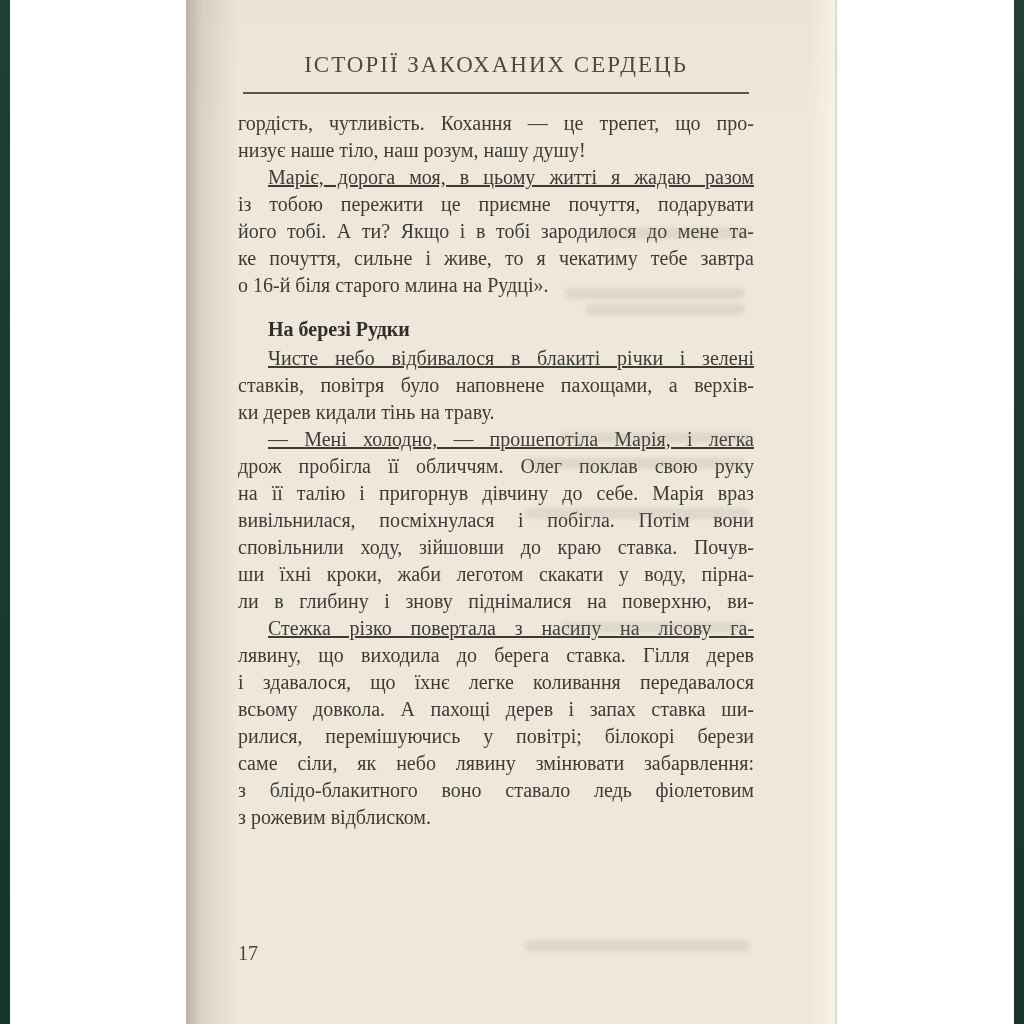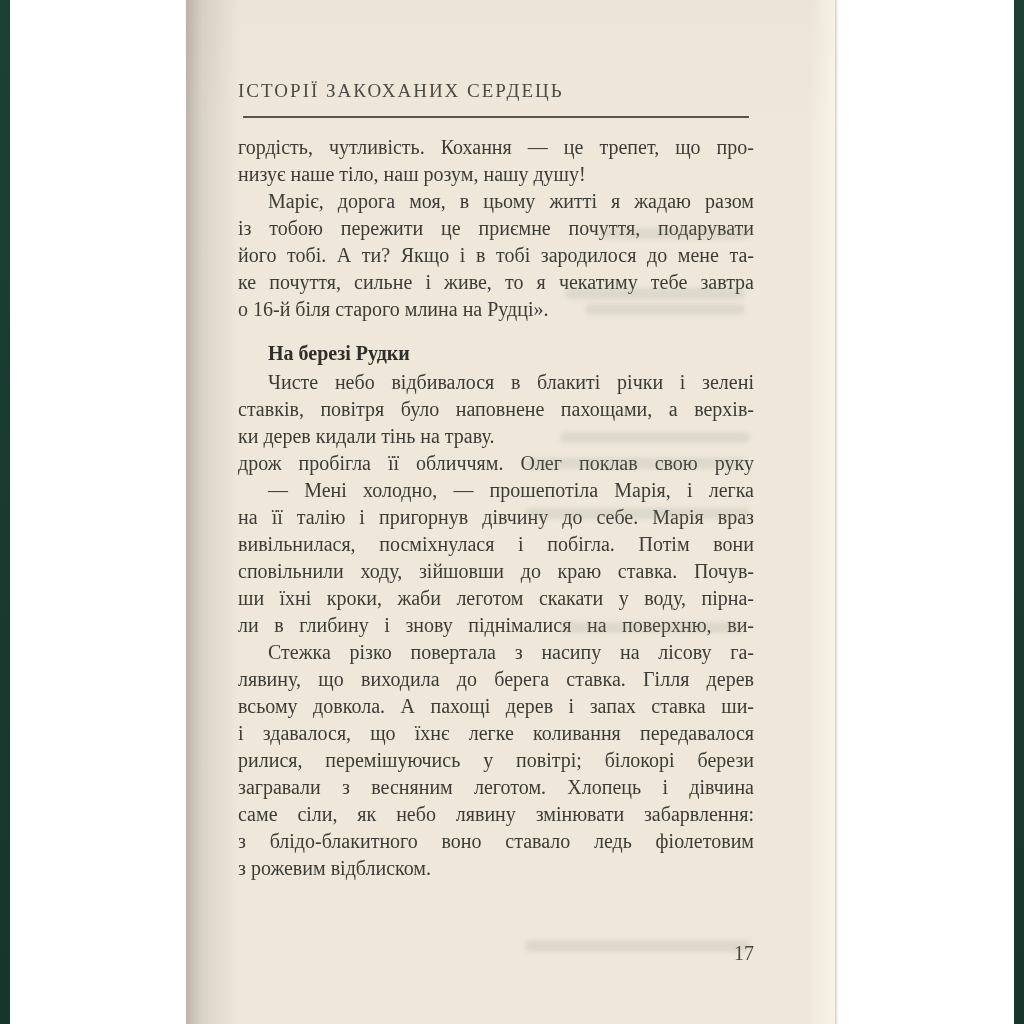--- a/index.html
+++ b/index.html
@@ -38,25 +38,25 @@
     background-color: #efe8da;
     background-image:
       linear-gradient(90deg, rgba(104, 99, 88, 0.38) 0px, rgba(104, 99, 88, 0.16) 16px, rgba(104, 99, 88, 0.0) 52px),
       linear-gradient(270deg, rgba(255, 252, 242, 0.55) 0px, rgba(255, 252, 242, 0.0) 26px),
       linear-gradient(180deg, rgba(233, 225, 211, 0.6) 0%, rgba(240, 233, 219, 0.0) 120px);
     border-right: 1px solid #dcd5c6;
     box-shadow: 1px 0 2px rgba(150, 143, 128, 0.35);
   }
 
   .running-head {
-    margin: 80px auto 0 auto;
+    margin: 52px auto 0 auto;
     width: 516px;
     margin-left: 52px;
-    text-align: left;
-    font-size: 19px;
+    text-align: center;
+    font-size: 23px;
     letter-spacing: 2px;
     color: #4b4a45;
     white-space: nowrap;
   }
   .head-rule {
     width: 506px;
     height: 2px;
     margin: 14px 0 0 57px;
     background: #57554f;
   }
@@ -67,36 +67,36 @@
     font-size: 20px;
     line-height: 27px;
     color: #3c3b36;
   }
   .line {
     text-align: justify;
     text-align-last: justify;
     white-space: normal;
   }
   .line.last { text-align-last: left; }
-  .line.indent { text-indent: 30px; }
+  .line.indent { text-indent: 30px; text-decoration: underline; }
   .bheading {
     font-weight: bold;
     color: #2f2e2a;
     text-indent: 30px;
     margin-top: 17px;
     margin-bottom: 2px;
     line-height: 27px;
   }
 
   .page-number {
     position: absolute;
     top: 942px;
     left: 52px;
     width: 516px;
-    text-align: right;
+    text-align: left;
     font-size: 20px;
     color: #45443f;
   }
 
   
   .smudge {
     position: absolute;
     border-radius: 5px;
     background: rgba(128, 138, 118, 0.16);
     filter: blur(2px);
@@ -124,35 +124,34 @@
           <div class="line">ке почуття, сильне і живе, то я чекатиму тебе завтра</div>
           <div class="line last">о 16-й біля старого млина на Рудці».</div>
         </div>
         <div class="bheading">На березі Рудки</div>
         <div class="para">
           <div class="line indent">Чисте небо відбивалося в блакиті річки і зелені</div>
           <div class="line">ставків, повітря було наповнене пахощами, а верхів-</div>
           <div class="line last">ки дерев кидали тінь на траву.</div>
         </div>
         <div class="para">
+          <div class="line indent">— Мені холодно, — прошепотіла Марія, і легка</div>
           <div class="line">дрож пробігла її обличчям. Олег поклав свою руку</div>
-          <div class="line indent">— Мені холодно, — прошепотіла Марія, і легка</div>
           <div class="line">на її талію і пригорнув дівчину до себе. Марія враз</div>
           <div class="line">вивільнилася, посміхнулася і побігла. Потім вони</div>
           <div class="line">сповільнили ходу, зійшовши до краю ставка. Почув-</div>
           <div class="line">ши їхні кроки, жаби леготом скакати у воду, пірна-</div>
           <div class="line">ли в глибину і знову піднімалися на поверхню, ви-</div>
         </div>
         <div class="para">
           <div class="line indent">Стежка різко повертала з насипу на лісову га-</div>
           <div class="line">лявину, що виходила до берега ставка. Гілля дерев</div>
+          <div class="line">і здавалося, що їхнє легке коливання передавалося</div>
           <div class="line">всьому довкола. А пахощі дерев і запах ставка ши-</div>
-          <div class="line">і здавалося, що їхнє легке коливання передавалося</div>
           <div class="line">рилися, перемішуючись у повітрі; білокорі берези</div>
-          <div class="line">загравали з весняним леготом. Хлопець і дівчина</div>
           <div class="line">саме сіли, як небо лявину змінювати забарвлення:</div>
           <div class="line">з блідо-блакитного воно ставало ледь фіолетовим</div>
           <div class="line last">з рожевим відблиском.</div>
         </div>
       </div>
     <div class="page-number">17</div>
   <div class="smudge" style="left: 414px; top: 228px; width: 150px; height: 11px;"></div>
       <div class="smudge" style="left: 379px; top: 288px; width: 180px; height: 11px;"></div>
       <div class="smudge" style="left: 399px; top: 304px; width: 160px; height: 11px;"></div>
       <div class="smudge" style="left: 374px; top: 432px; width: 190px; height: 11px;"></div>

